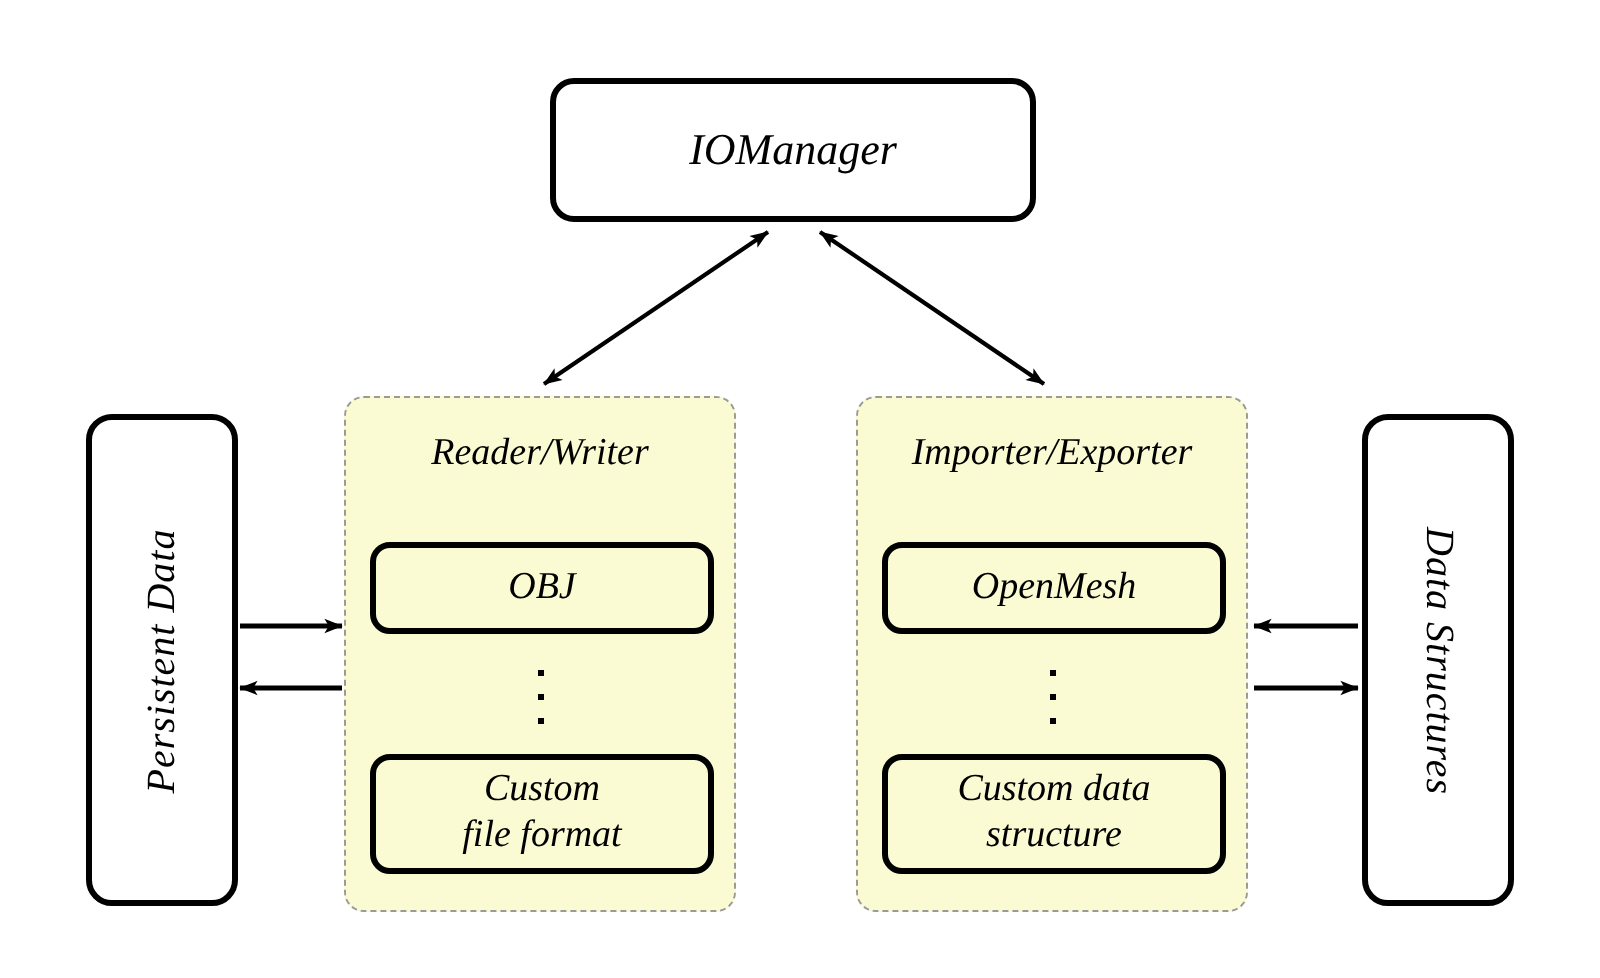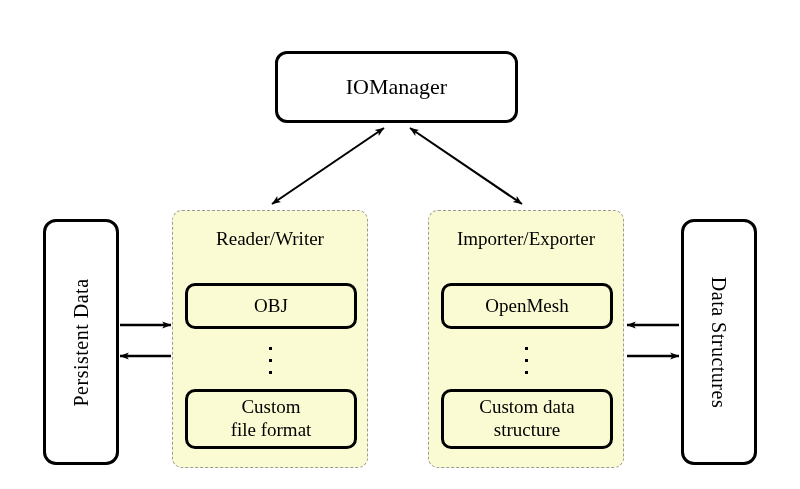--- a/index.html
+++ b/index.html
@@ -11,23 +11,24 @@
     width: 800px;
     height: 489px;
     position: relative;
     overflow: hidden;
     font-family: "Liberation Serif", "DejaVu Serif", serif;
     color: #000000;
   }
   #diagram-root {
     position: absolute;
     left: 0;
-    top: 12px;
+    top: 0;
     width: 800px;
     height: 412px;
+    font-style: italic;
   }
   .svg-layer {
     position: absolute;
     left: 0;
     top: 0;
     width: 800px;
     height: 489px;
     pointer-events: none;
   }
 

